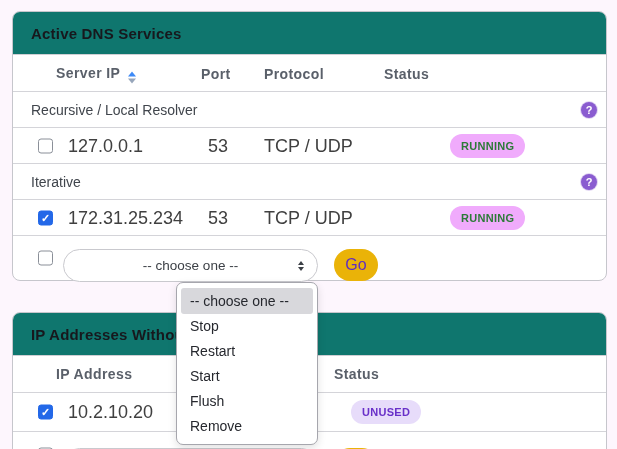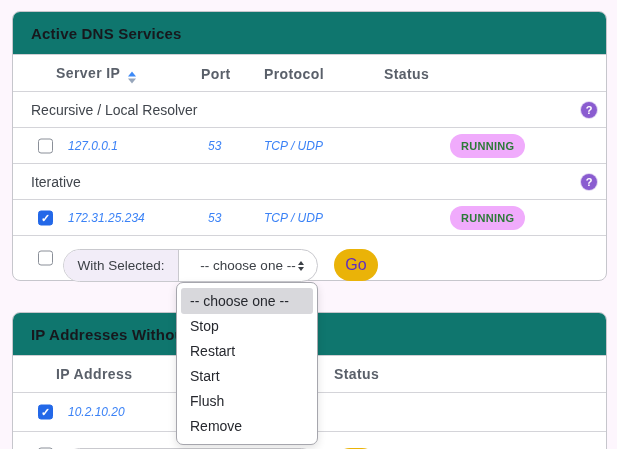--- a/index.html
+++ b/index.html
@@ -23,21 +23,21 @@
     font-size:15px;font-weight:700;color:#17181d;letter-spacing:.2px;
   }
   .prow{position:absolute;left:0;right:0;box-sizing:border-box;}
   .bt{border-top:1px solid #d4d4d9;}
   .th{
     position:absolute;top:50%;transform:translateY(-50%);
     font-size:14px;font-weight:700;color:#5a606a;letter-spacing:.4px;
   }
   .cell{
     position:absolute;top:50%;transform:translateY(-50%);
-    font-size:12px;color:#3b82f6;font-style:italic;
+    font-size:18px;color:#404040;
   }
   .sect-label{
     position:absolute;left:18px;top:50%;transform:translateY(-50%);
     font-size:14px;color:#40454c;
   }
   
   .sort{display:inline-flex;flex-direction:column;gap:2px;margin-left:8px;vertical-align:1px;}
   .tri-up{width:0;height:0;border-left:4px solid transparent;border-right:4px solid transparent;border-bottom:5px solid #3d8af7;}
   .tri-down{width:0;height:0;border-left:4px solid transparent;border-right:4px solid transparent;border-top:5px solid #97a6bb;}
   
@@ -144,21 +144,20 @@
     <span class="cb checked">✓</span>
     <span class="cell" style="left:55px;">172.31.25.234</span>
     <span class="cell" style="left:195px;">53</span>
     <span class="cell" style="left:251px;">TCP / UDP</span>
     <span class="badge running" style="left:437px;">RUNNING</span>
   </div>
 
   <div class="prow bt" style="top:223px;height:45px;">
     <span class="cb unchecked"></span>
     <div class="pill">
-      <div class="pill-label">With Selected:</div>
       <div class="pill-select">
         <span>-- choose one --</span>
         <span class="sel-arrows">
             <span class="up"></span>
             <span class="dn"></span>
           </span>
       </div>
     </div>
     <button class="go-btn">Go</button>
   </div>
@@ -170,20 +169,21 @@
   </div>
 
   <div class="prow" style="top:43px;height:36px;">
     <span class="th" style="left:43px;">IP Address</span>
     <span class="th" style="left:321px;">Status</span>
   </div>
 
   <div class="prow bt" style="top:79px;height:39px;">
     <span class="cb checked">✓</span>
     <span class="cell" style="left:55px;">10.2.10.20</span>
+    <span class="badge unused" style="left:338px;">UNUSED</span>
   </div>
 
   <div class="prow bt" style="top:118px;height:46px;">
     <span class="cb unchecked"></span>
     <div class="pill" style="top:16px;">
       
       
     </div>
     <button class="go-btn" style="top:16px;">Go</button>
   </div>

